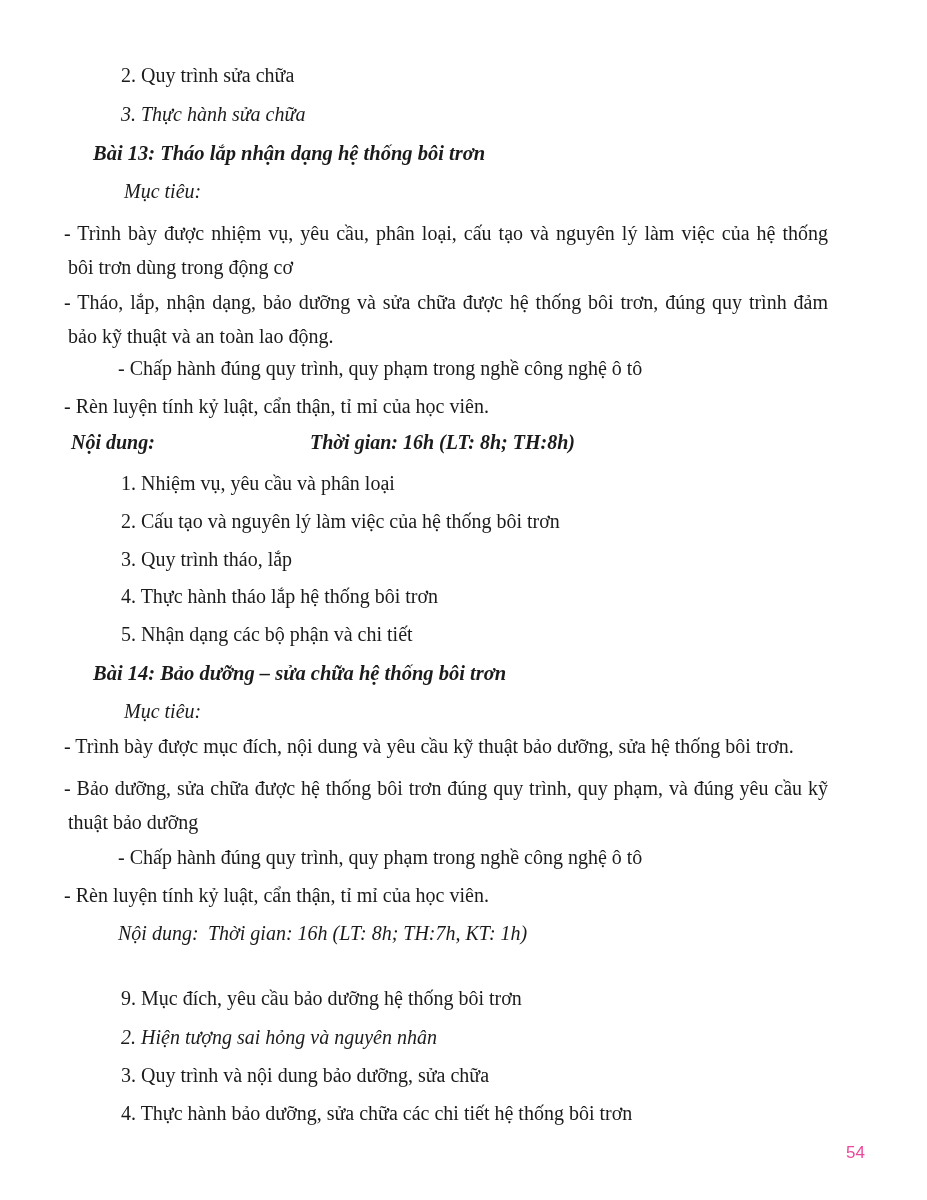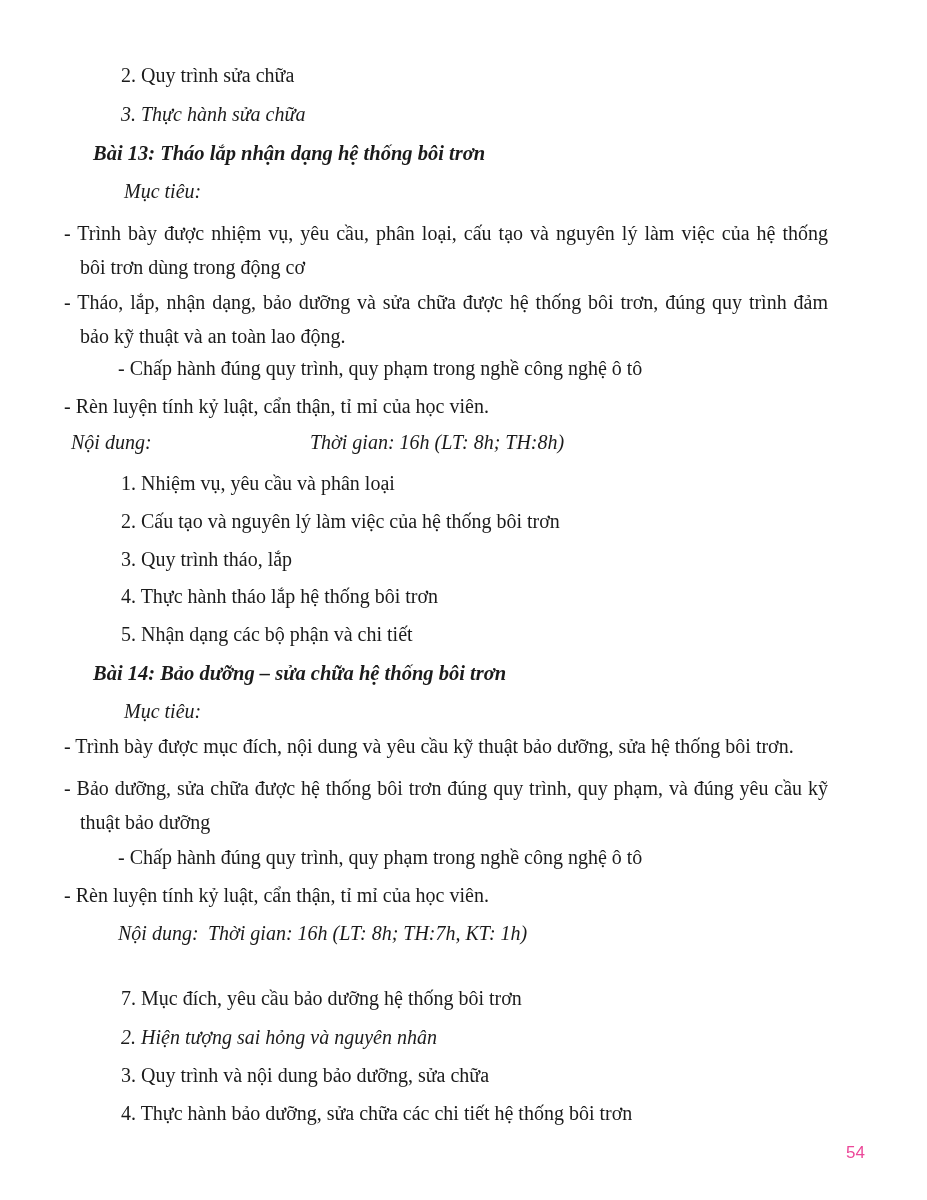--- a/index.html
+++ b/index.html
@@ -13,31 +13,31 @@
     box-sizing:border-box;
     padding:62px 57px 0 64px;
     overflow:hidden;
   }
   .line{line-height:27px;white-space:nowrap;}
   .list-item{margin-left:57px;}
   .section-title{margin-left:29px;font-weight:bold;font-size:20.5px;}
   .muc-tieu{margin-left:60px;font-style:italic;}
   .para{width:764px;}
   .para .l1{line-height:34px;text-align:justify;text-align-last:justify;}
-  .para .l2{line-height:34px;margin-left:16px;}
+  .para .l2{line-height:34px;margin-left:4px;}
   .indent-dash{margin-left:54px;}
   .nd-row{font-style:italic;line-height:27px;white-space:nowrap;}
   .nd13{margin-left:7px;}
   .nd13 .nd-label{display:inline-block;width:239px;}
   .nd14{margin-left:54px;}
   .nd14 .nd-label{display:inline-block;width:90px;}
   .mt12{margin-top:12px;font-style:italic;}
   .mt11{margin-top:11px;}
   .mt10{margin-top:10px;}
-  .mt9{margin-top:9px;}
+  .mt9{margin-top:9px;font-weight:bold;}
   .mt8{margin-top:8px;}
   .mt5{margin-top:5px;}
   .mt2{margin-top:2px;}
   .mt1{margin-top:1px;}
   .mt14{margin-top:14px;}
   .mt38{margin-top:38px;}
   .page-number{
     position:absolute;
     right:62px;top:1143px;
     font-family:"Liberation Sans","DejaVu Sans",sans-serif;
@@ -88,19 +88,19 @@
     <div class="l2">thuật bảo dưỡng</div>
   </div>
 
   <div class="line indent-dash mt5">- Chấp hành đúng quy trình, quy phạm trong nghề công nghệ ô tô</div>
   <div class="line mt11">- Rèn luyện tính kỷ luật, cẩn thận, tỉ mỉ của học viên.</div>
 
   <div class="nd-row nd14 mt11">
     <span class="nd-label">Nội dung:</span><span class="nd-time">Thời gian: 16h (LT: 8h; TH:7h, KT: 1h)</span>
   </div>
 
-  <div class="line list-item mt38">7. Mục đích, yêu cầu bảo dưỡng hệ thống bôi trơn</div>
+  <div class="line list-item mt38">9. Mục đích, yêu cầu bảo dưỡng hệ thống bôi trơn</div>
   <div class="line list-item mt12">2. Hiện tượng sai hỏng và nguyên nhân</div>
   <div class="line list-item mt11">3. Quy trình và nội dung bảo dưỡng, sửa chữa</div>
   <div class="line list-item mt11">4. Thực hành bảo dưỡng, sửa chữa các chi tiết hệ thống bôi trơn</div>
 
   <div class="page-number">54</div>
 </div>
 
 </body></html>

